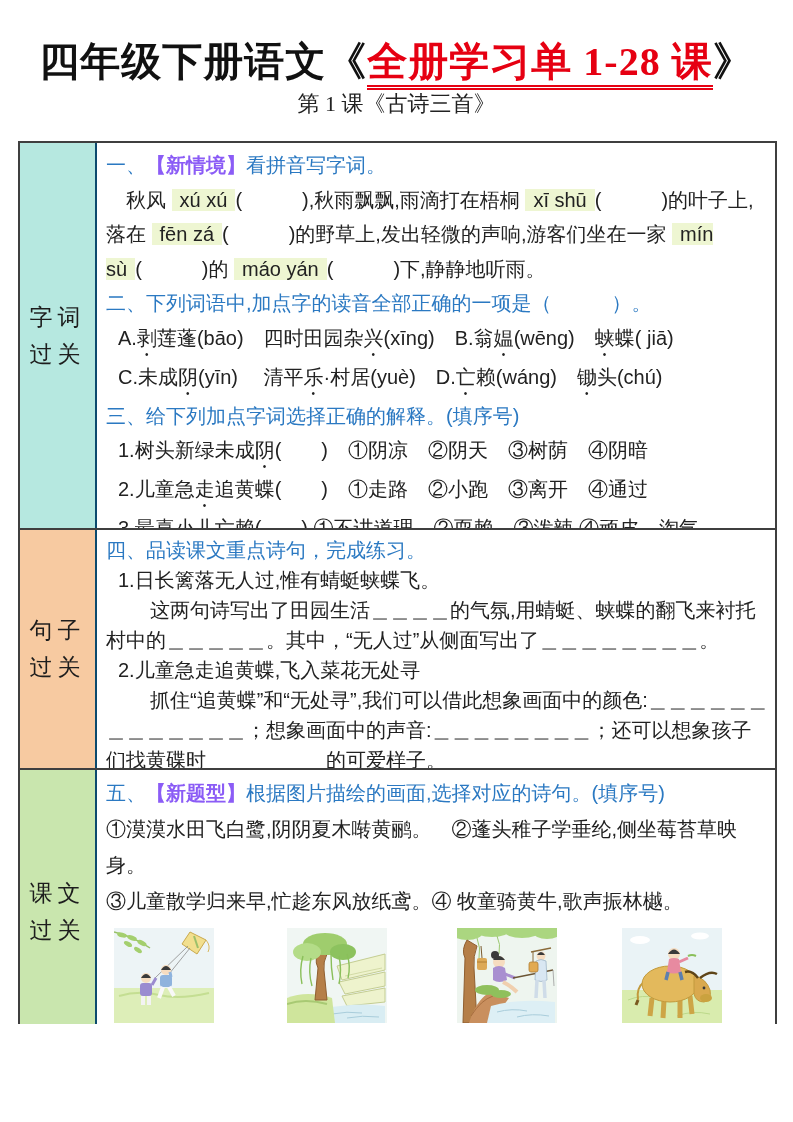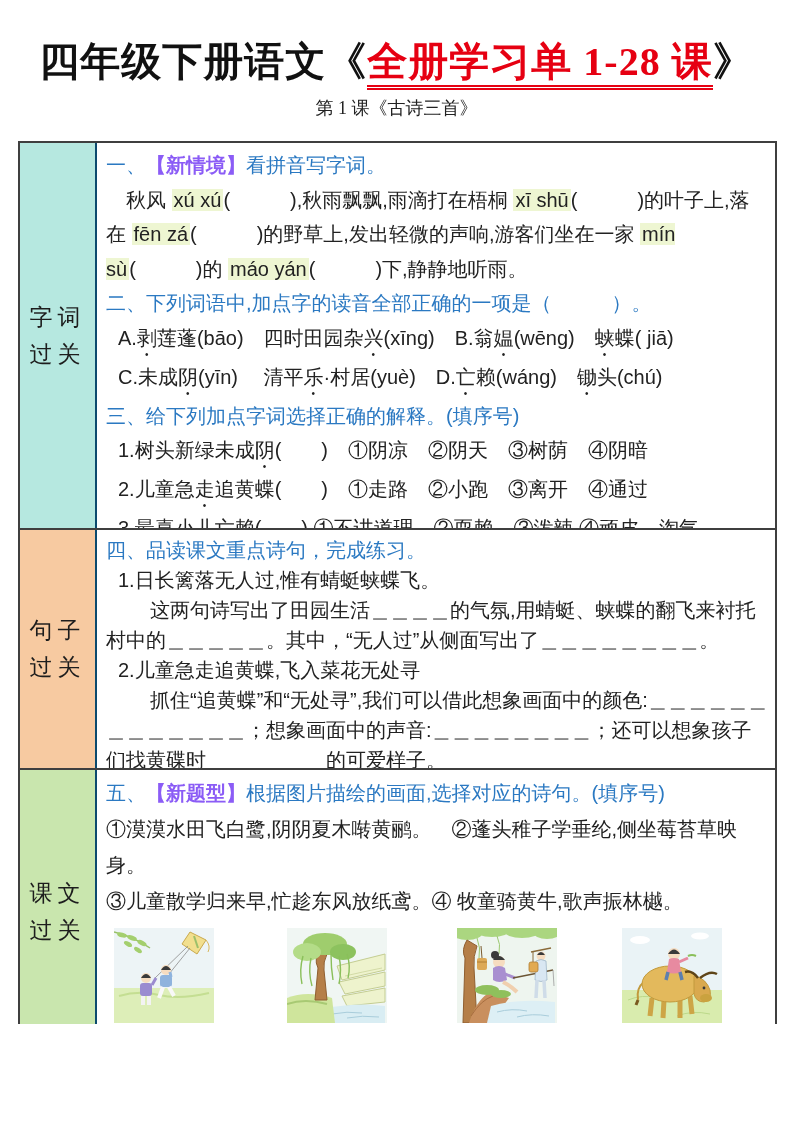--- a/index.html
+++ b/index.html
@@ -21,25 +21,24 @@
     letter-spacing: 1px;
     color: #111111;
     white-space: nowrap;
   }
   .title-red {
     color: #e60012;
     border-bottom: 5px double #e60012;
     padding-bottom: 1px;
   }
   .subtitle {
-    margin-top: 7px;
     text-align: center;
     font-family: "Liberation Serif", serif;
     font-weight: normal;
-    font-size: 18px;
+    font-size: 22px;
     color: #222222;
   }
   .sheet {
     position: absolute;
     left: 18px; top: 141px;
     width: 759px; height: 915px;
     border: 2px solid #3f3f3f;
     display: flex; flex-direction: column;
     background: #ffffff;
   }
@@ -55,21 +54,21 @@
   .lc2 { background: #f7caa1; }
   .lc3 { background: #c9e6ae; }
   .label { font-size: 23px; line-height: 37px; text-align: center; letter-spacing: 5px; color:#1d1d1d; }
   .content { flex: 1; padding: 5px 6px 0 9px; overflow: hidden; }
   .content p { font-size: 20px; }
   .row1 .content p { line-height: 34.5px; }
   .row2 .content p { line-height: 30px; }
   .row3 .content p { line-height: 36px; }
   .blue { color: #2b79c2; }
   .redtag { color: #8b5cf6; font-weight: bold; }
-  .hl { background: #eef6d2; padding: 0 2px; }
+  .hl { background: #eef6d2; padding: 0 8px; }
   .dot {
     text-emphasis: filled dot #222222;
     -webkit-text-emphasis: filled dot #222222;
     text-emphasis-position: under left;
     -webkit-text-emphasis-position: under left;
   }
   .ind1 { text-indent: 1em; }
   .ind06 { text-indent: 0.6em; }
   .ind2 { text-indent: 2.2em; }
   .imgs { display: flex; margin-top: 9px; }

